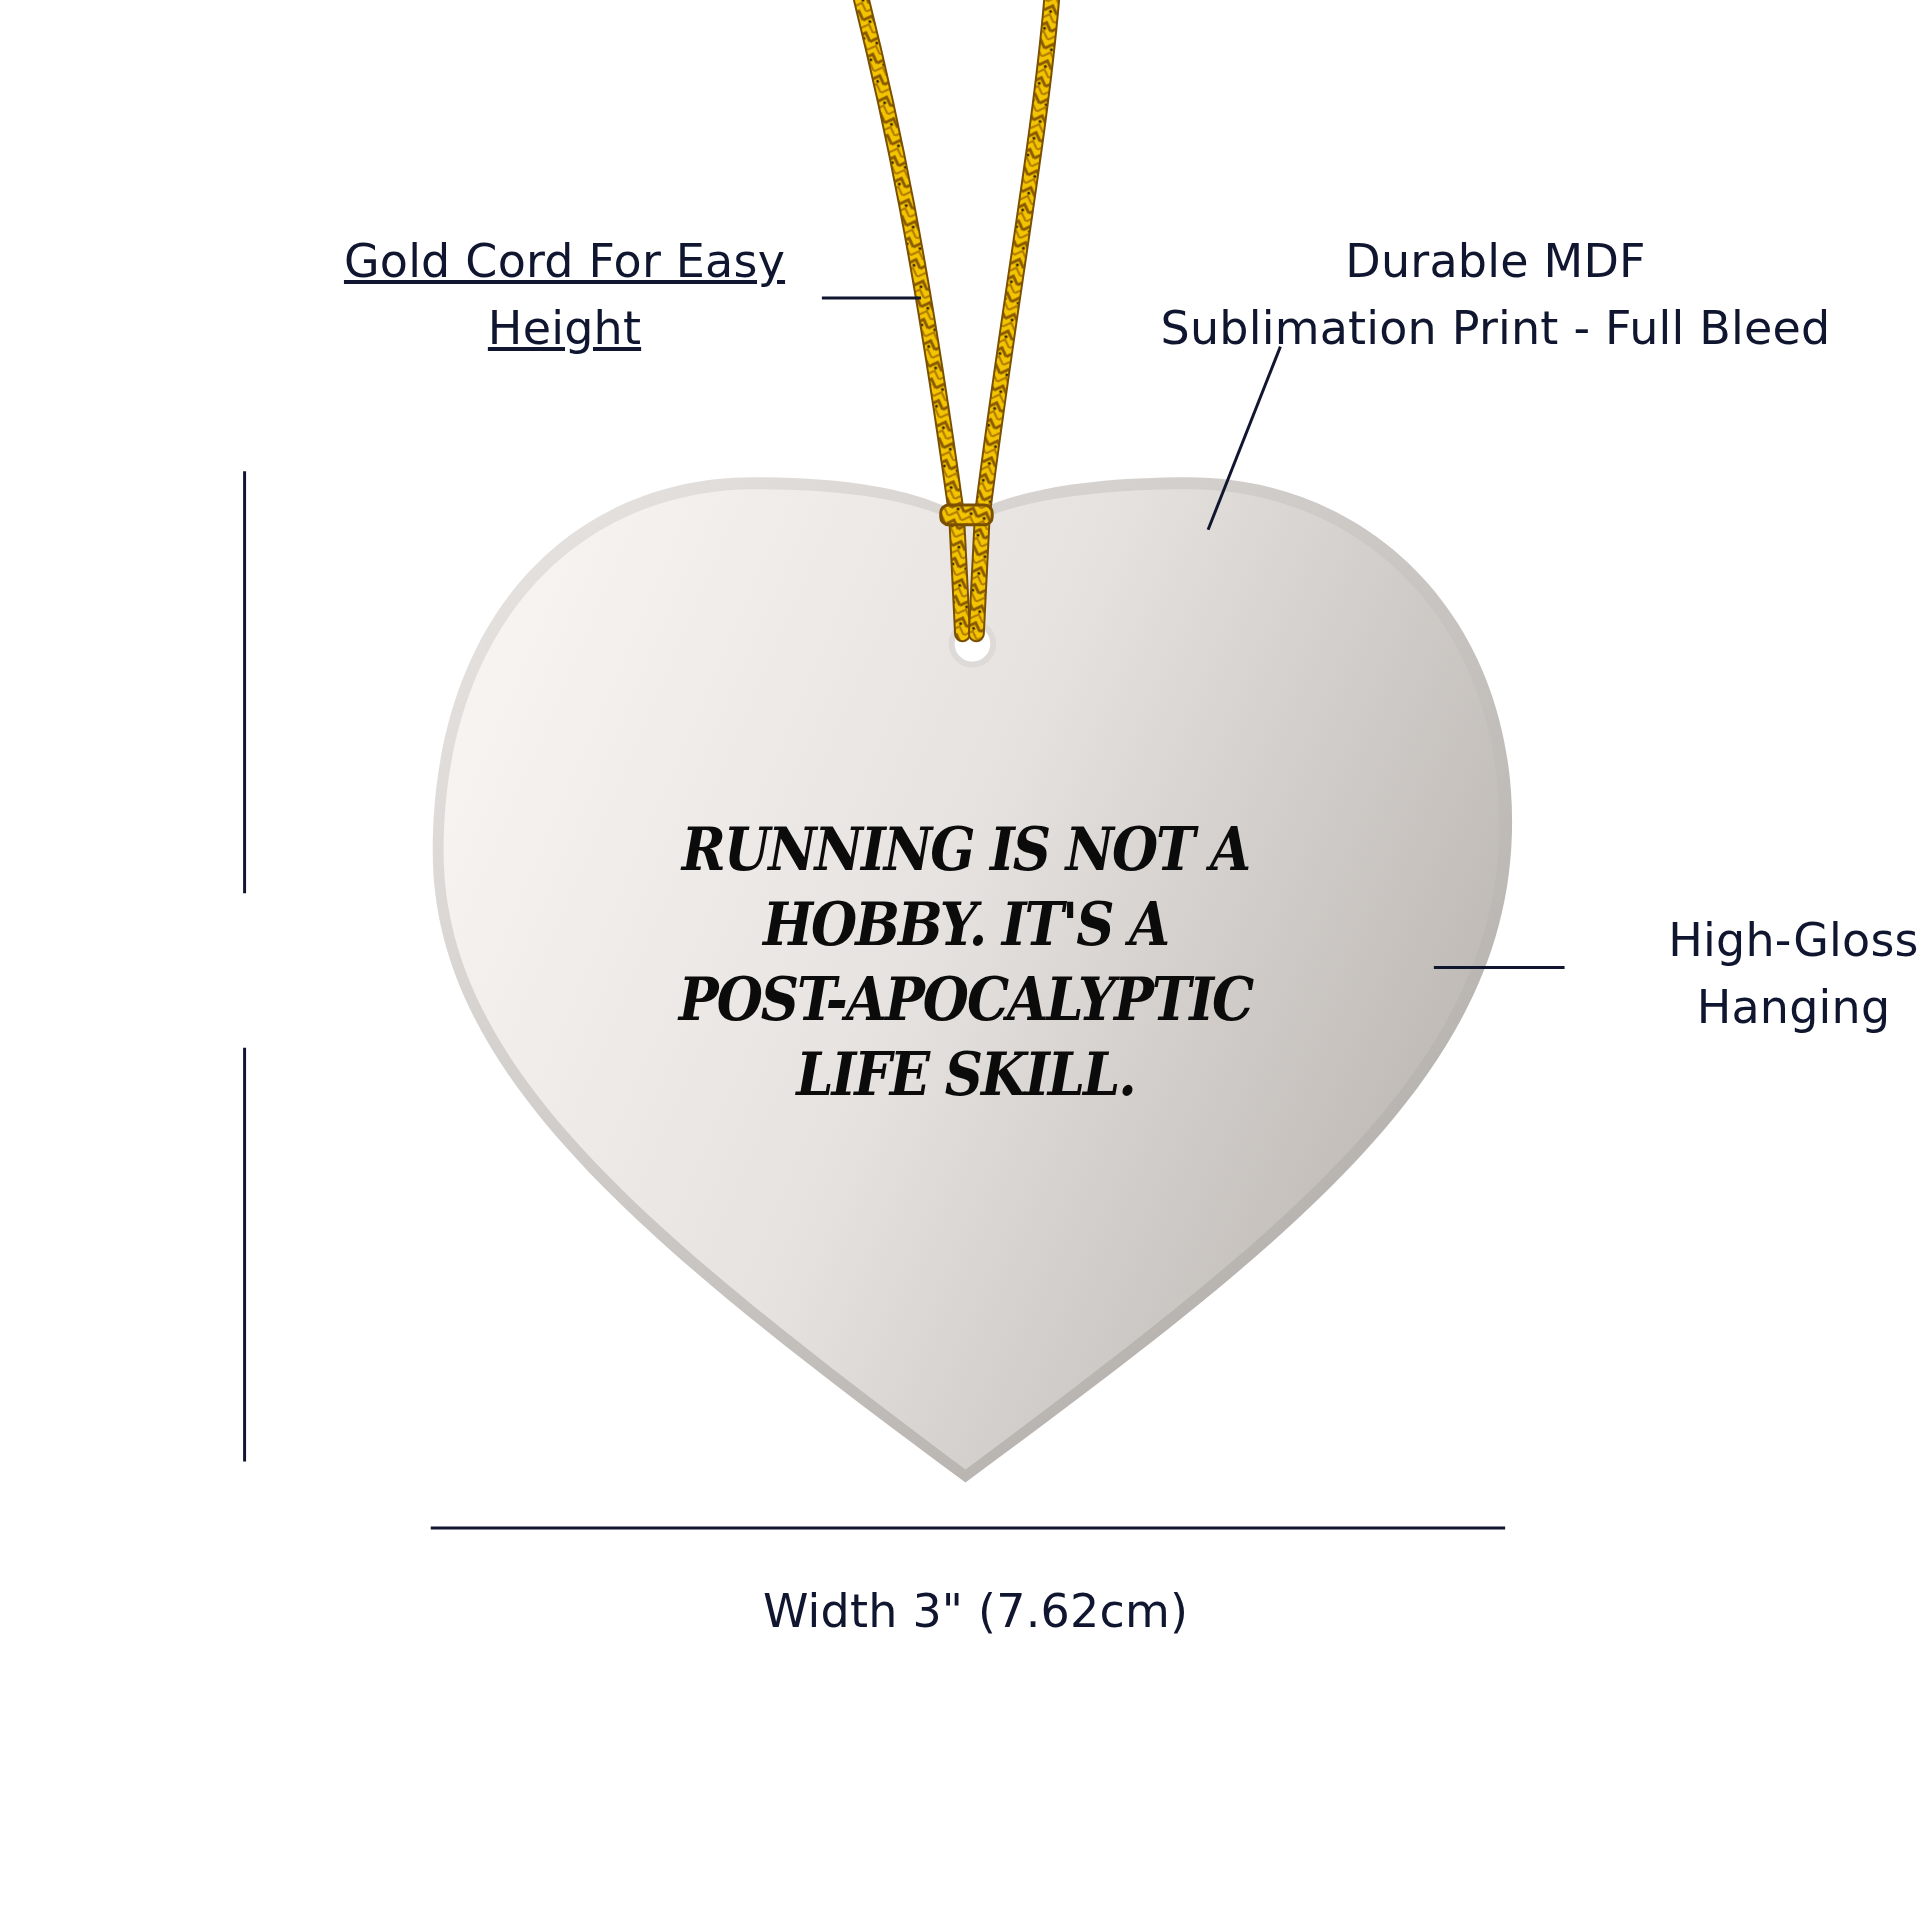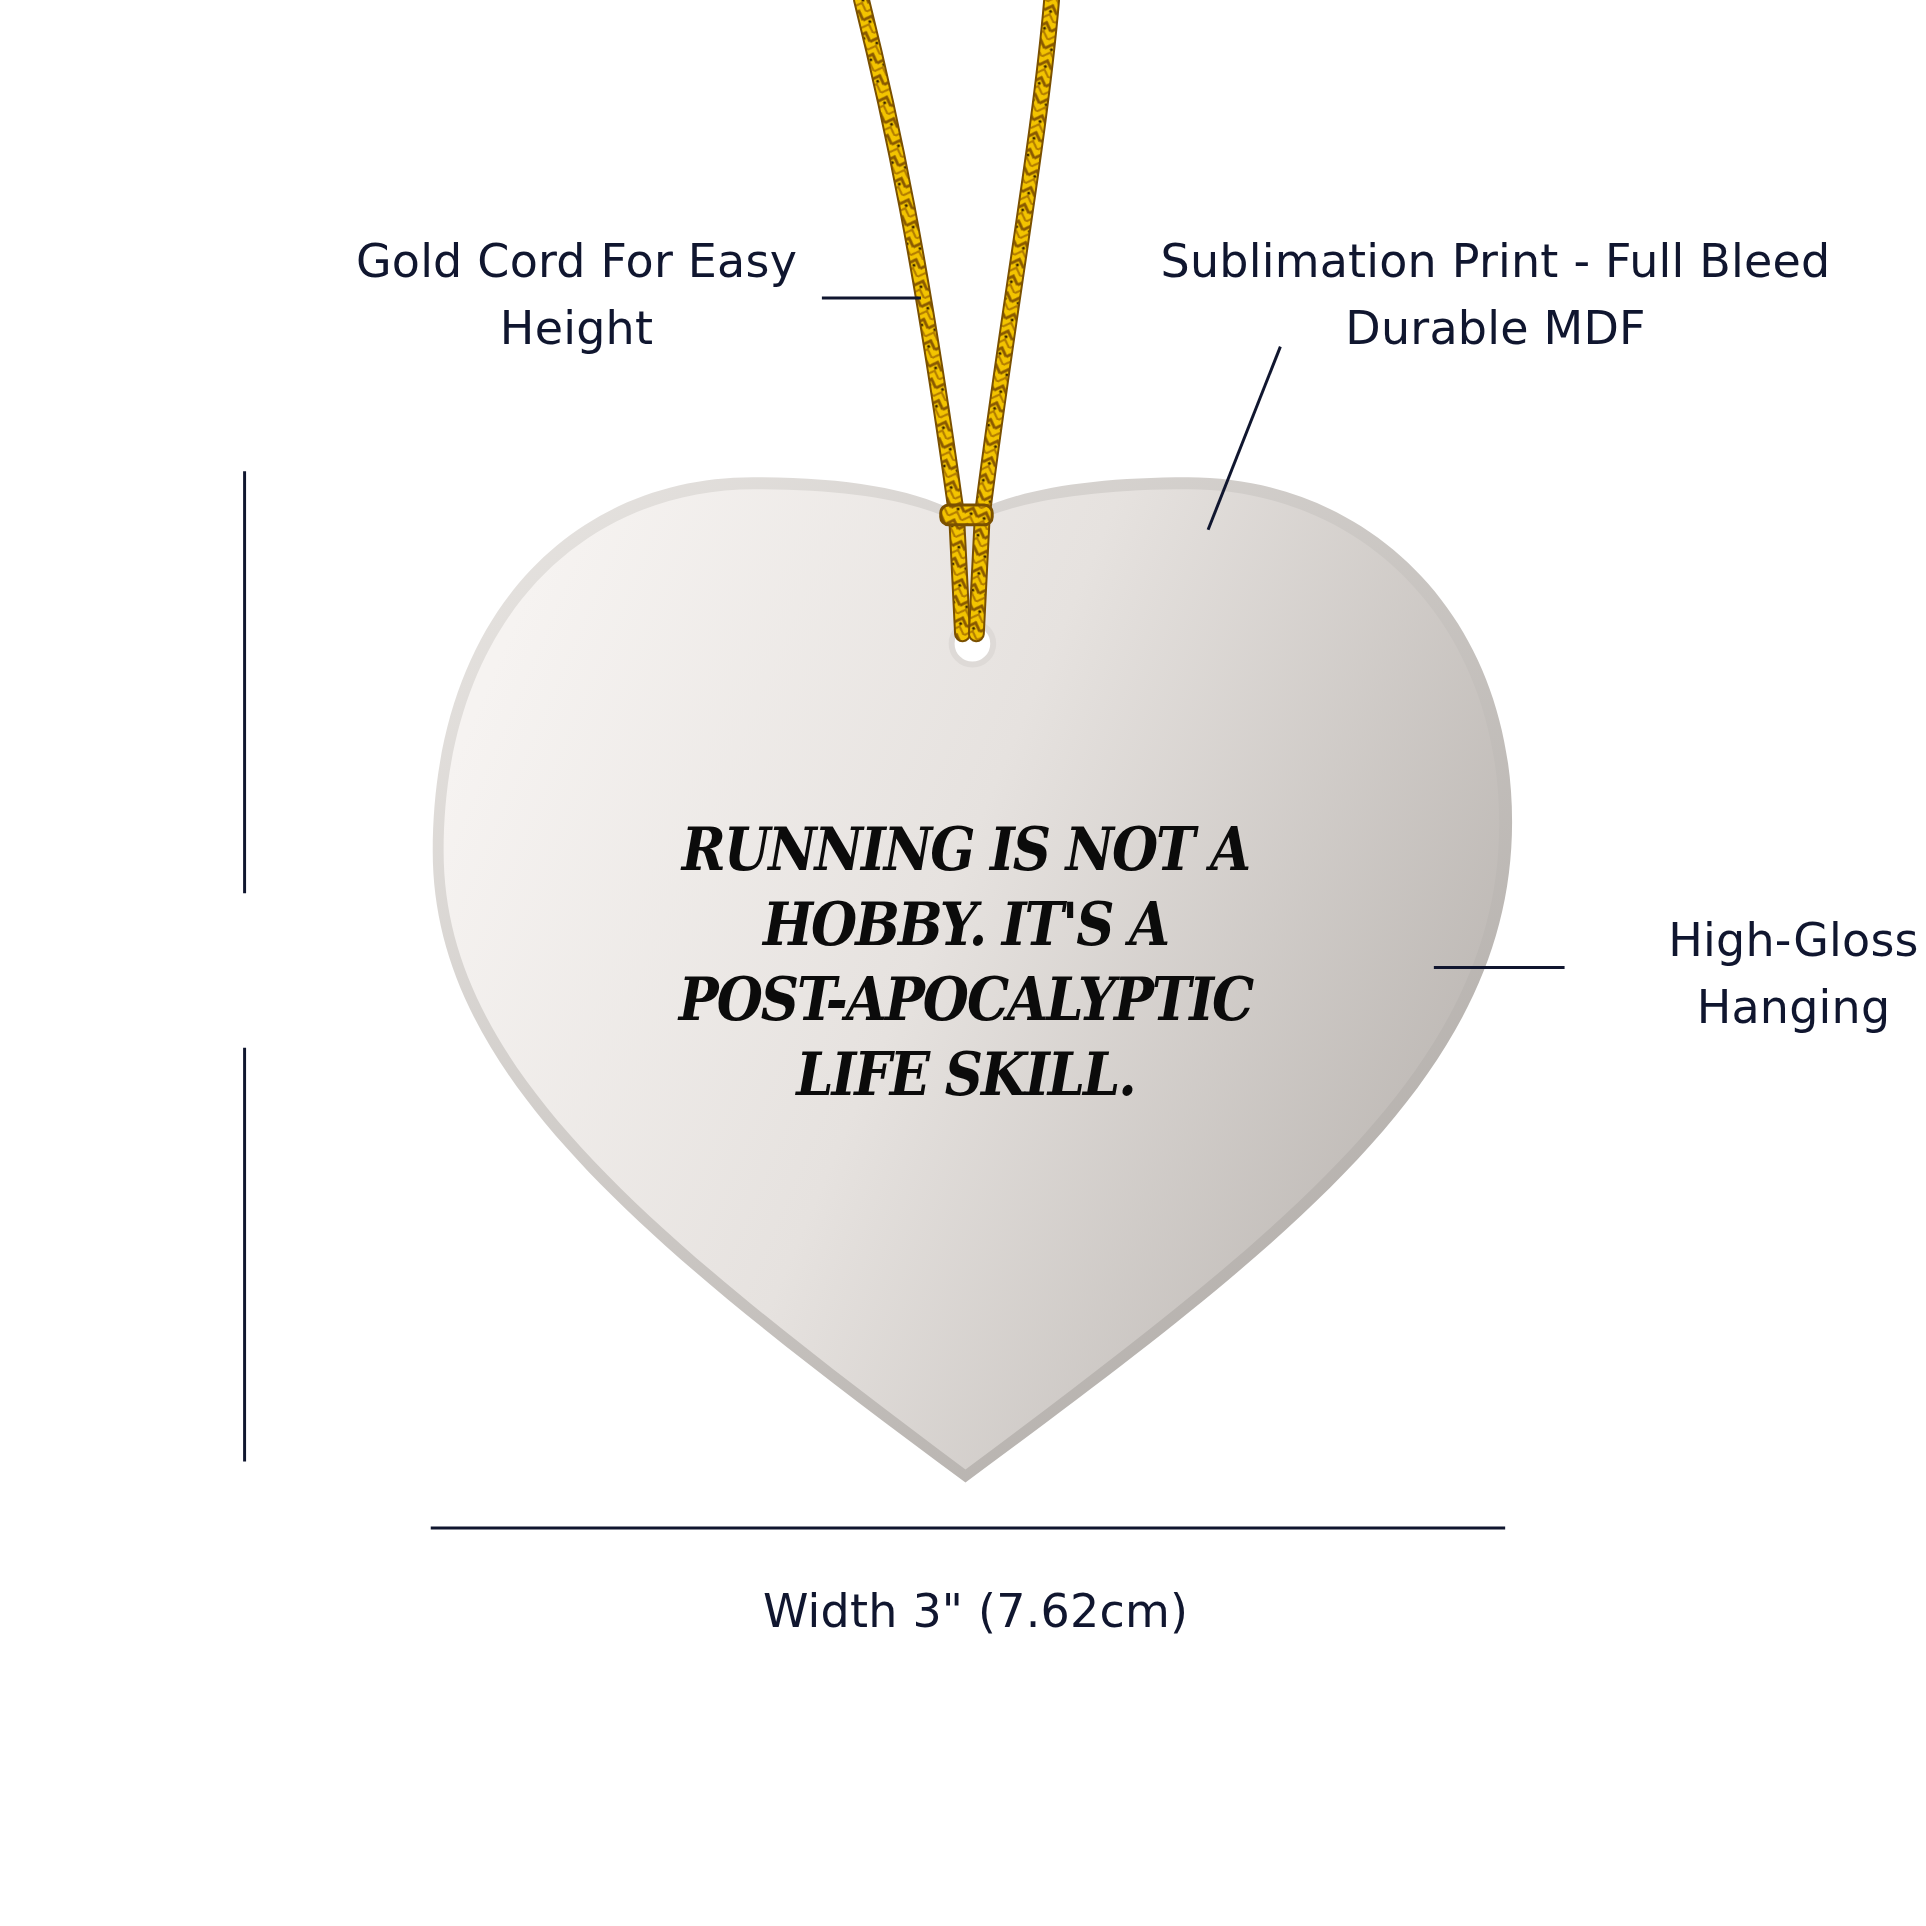--- a/index.html
+++ b/index.html
@@ -30,21 +30,21 @@
       text-align: center;
       font-size: 46px;
       line-height: 67px;
       color: #10162f;
       font-weight: 400;
       letter-spacing: 0.2px;
       white-space: nowrap;
     }
     .label .line { display: block; }
 
-    #label-cord { left: 339px; top: 228px; width: 475px; }
+    #label-cord { left: 327px; top: 228px; width: 475px; text-decoration: underline; }
     #label-print { left: 1139px; top: 228px; width: 713px; }
     #label-height { left: 99px; top: 901px; width: 297px; }
     #label-gloss { left: 1645px; top: 907px; width: 297px; }
     #label-width { left: 728px; top: 1578px; width: 495px; }
 
     .quote {
       position: absolute;
       left: 634px;
       top: 812px;
       width: 663px;
@@ -128,22 +128,22 @@
     <span class="line">POST-APOCALYPTIC</span>
     <span class="line">LIFE SKILL.</span>
   </div>
 
   <div class="label" id="label-cord">
     <span class="line">Gold Cord For Easy</span>
     <span class="line">Height</span>
   </div>
 
   <div class="label" id="label-print">
+    <span class="line">Durable MDF</span>
     <span class="line">Sublimation Print - Full Bleed</span>
-    <span class="line">Durable MDF</span>
   </div>
 
 
   <div class="label" id="label-gloss">
     <span class="line">High-Gloss</span>
     <span class="line">Hanging</span>
   </div>
 
   <div class="label" id="label-width">
     <span class="line">Width 3" (7.62cm)</span>

